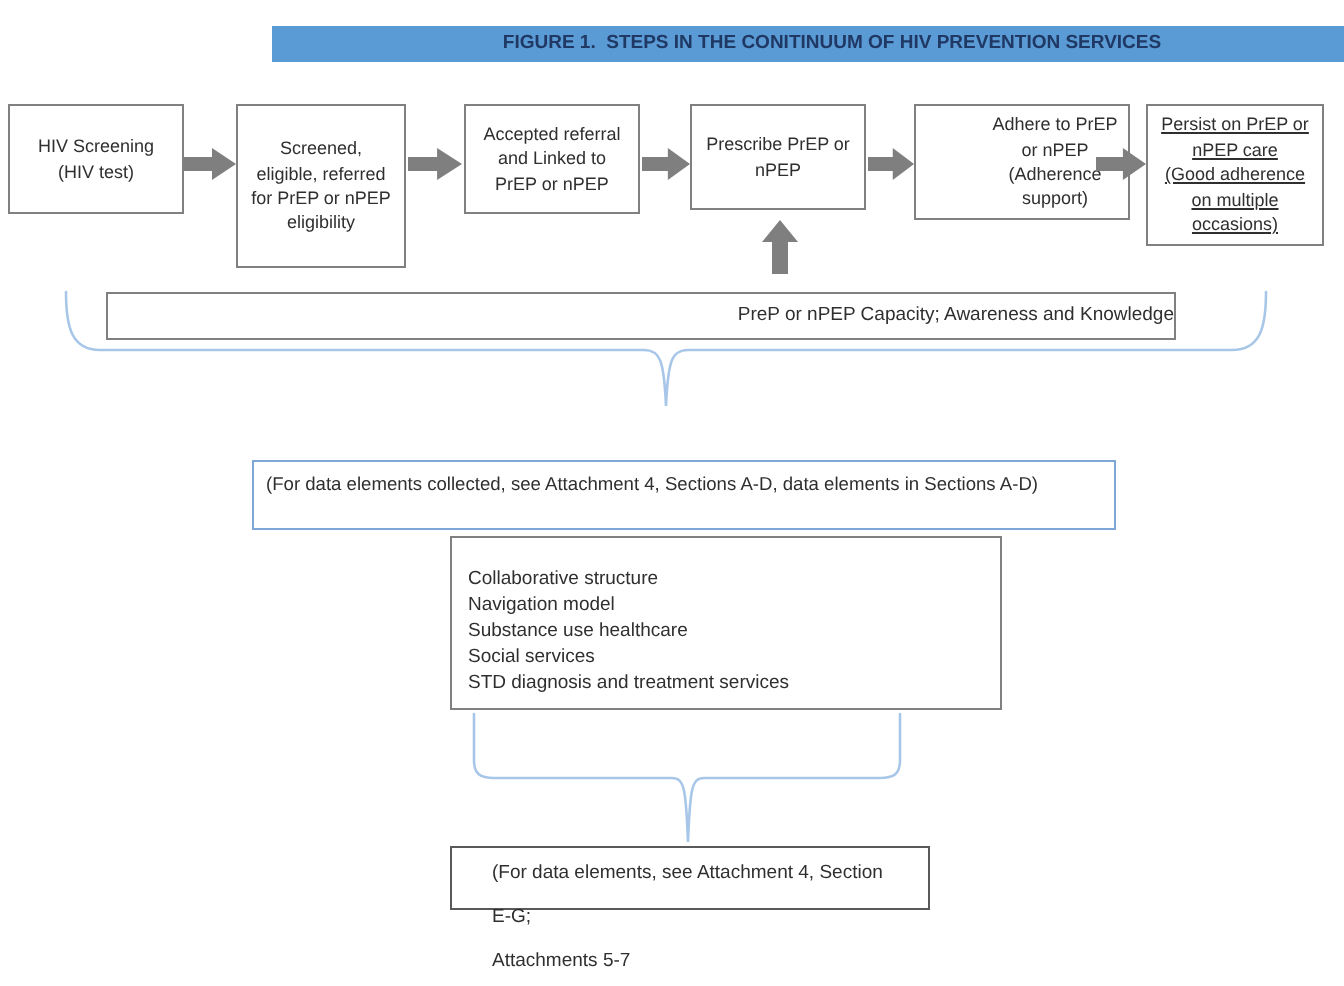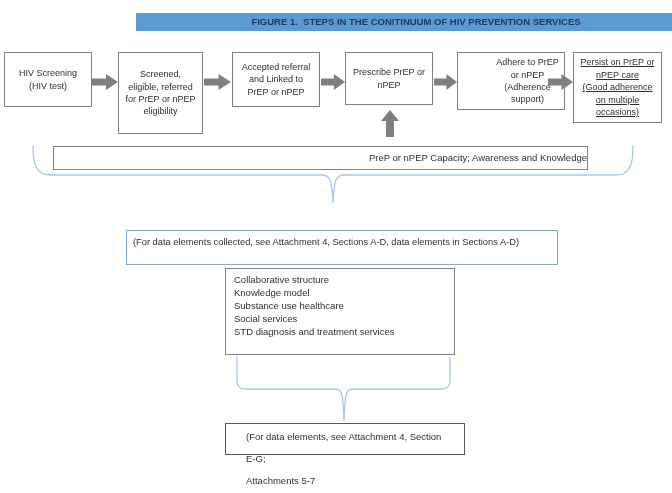--- a/index.html
+++ b/index.html
@@ -45,23 +45,23 @@
   }
   .brace path{fill:none; stroke:var(--brace); stroke-width:1.3; stroke-linecap:round;}
   .brace-top{left:30px; top:144px; width:606px; height:62px;}
   .brace-bottom{left:234px; top:355px; width:219px; height:68px;}
   .note-blue{
     left:126px; top:205px; width:432px; height:35px;
     border:1.5px solid var(--note_border_blue); background:#fff;
     font-size:9.3px; line-height:12px; padding:5px 6px; white-space:nowrap;margin-top:25px;
   }
   .services-box{
-    left:225px; top:268px; width:230px; height:87px;
+    left:225px; top:268px; width:276px; height:87px;
     border:1.5px solid var(--box_border); background:#fff;
-    font-size:9.5px; padding:4px 8px;
+    font-size:9.5px; padding:14px 8px;
   }
   .service-item{line-height:13px; white-space:nowrap;}
   .note-dark{
     left:225px; top:423px; width:240px; height:32px;
     border:1.5px solid var(--note_border_dark); background:#fff;
     font-size:9.5px; line-height:22px; padding:2px 20px; white-space:pre-line;
   }
 </style>
 </head>
 <body>
@@ -113,21 +113,21 @@
   <div class="abs capacity-box">PreP or nPEP Capacity; Awareness and Knowledge</div>
 
   <svg class="abs brace brace-top" viewBox="0 0 606 62" preserveAspectRatio="none">
     <path d="M 3,2 C 3,20 6,31 20,31 L 292,31 C 300,31 302,36 303,59 C 304,36 306,31 314,31 L 586,31 C 600,31 603,20 603,2"></path>
   </svg>
 
   <div class="abs note-blue">(For data elements collected, see Attachment 4, Sections A-D, data elements in Sections A-D)</div>
 
   <div class="abs services-box">
     <div class="service-item">Collaborative structure</div>
-    <div class="service-item">Knowledge model</div>
+    <div class="service-item">Navigation model</div>
     <div class="service-item">Substance use healthcare</div>
     <div class="service-item">Social services</div>
     <div class="service-item">STD diagnosis and treatment services</div>
   </div>
 
   <svg class="abs brace brace-bottom" viewBox="0 0 219 68" preserveAspectRatio="none">
     <path d="M 3,2 L 3,25 C 3,32 6,34 13,34 L 102,34 C 108,34 109,39 110,66 C 111,39 112,34 118,34 L 206,34 C 213,34 216,32 216,25 L 216,2"></path>
   </svg>
 
   <div class="abs note-dark">(For data elements, see Attachment 4, Section E-G;

